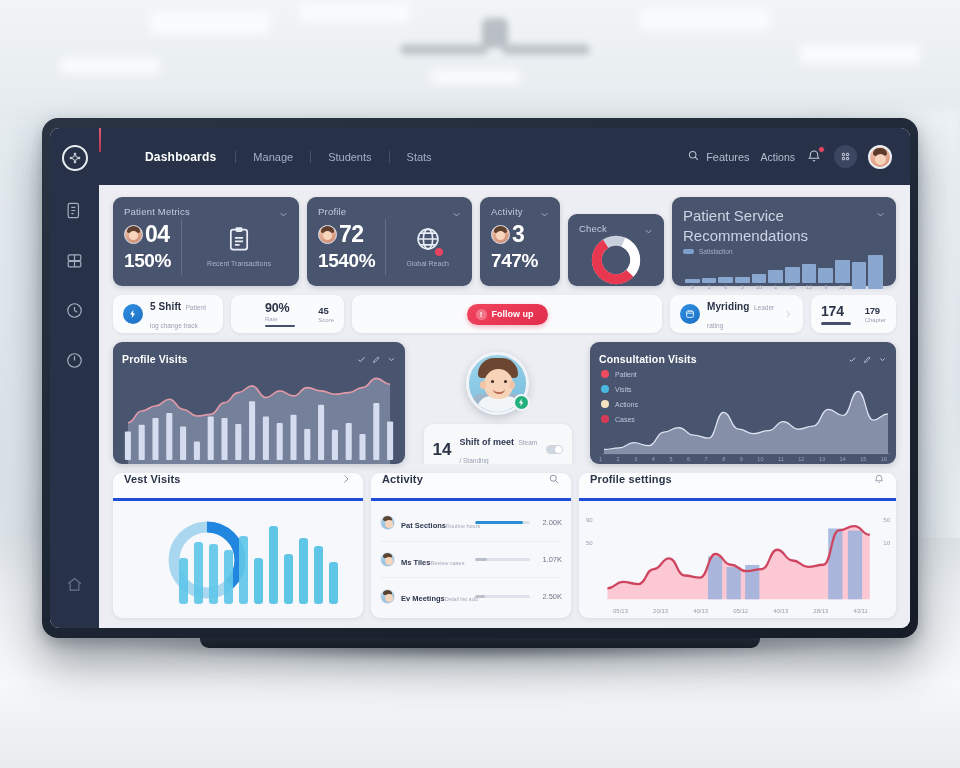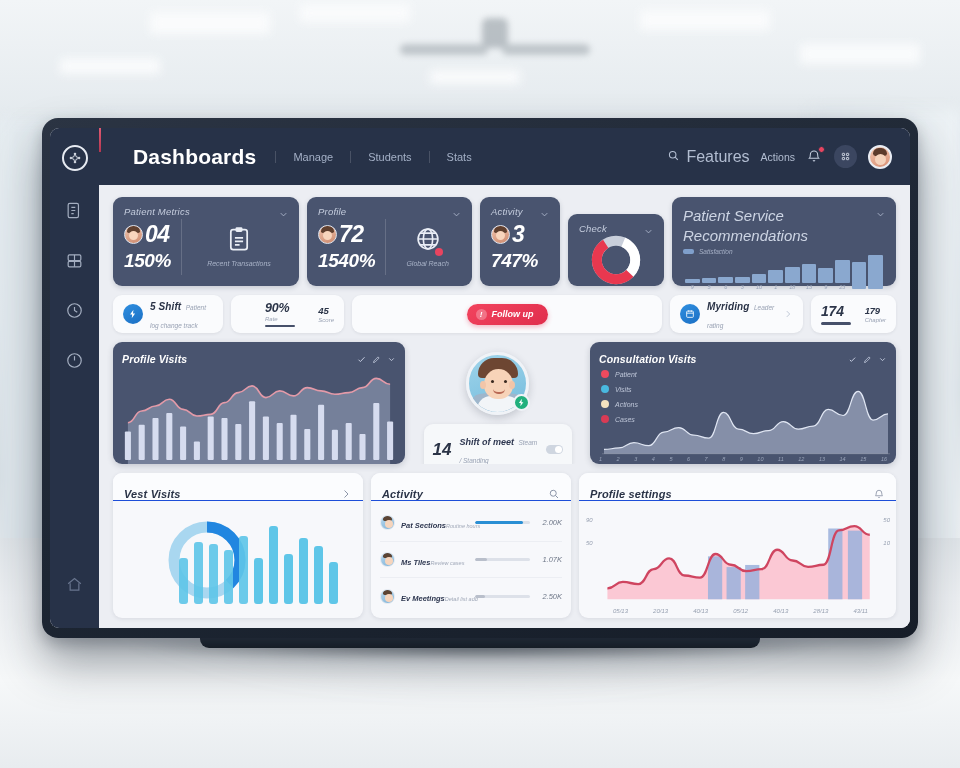--- a/index.html
+++ b/index.html
@@ -110,31 +110,32 @@
     background: #273248;
     display: flex; align-items: center;
     padding: 0 18px 0 34px;
     position: relative;
   }
   .topbar::before {
     content: ""; position: absolute; left: 0; top: 0; width: 2px; height: 24px;
     background: linear-gradient(180deg,#e05a72,#b23650);
   }
   .brand {
-    color: #fff; font-size: 21px; font-weight: bold; letter-spacing: .2px;
+    color: #fff; font-size: 12px; font-weight: bold; letter-spacing: .2px;
     padding-right: 19px;
+    margin-left: 12px;
   }
   .nav { display: flex; align-items: center; }
   .nav-item {
     color: #a4b0c6; font-size: 11px; padding: 0 17px;
     border-left: 1px solid rgba(255,255,255,.16);
     white-space: nowrap;
   }
   .top-right { margin-left: auto; display: flex; align-items: center; gap: 11px; }
-  .tr-search { display: flex; align-items: center; gap: 6px; color: #b2bdd1; font-size: 16px; }
+  .tr-search { display: flex; align-items: center; gap: 6px; color: #b2bdd1; font-size: 11px; }
   .tr-search svg { width: 13px; height: 13px; }
   .tr-link { color: #b2bdd1; font-size: 10.5px; }
   .tr-bell { position: relative; color: #c3cddd; width: 17px; height: 17px; }
   .tr-bell svg { width: 16px; height: 16px; }
   .tr-bell .dot {
     position: absolute; right: -2px; top: -2px; width: 7px; height: 7px;
     border-radius: 50%; background: #e8445f; border: 1px solid #273248;
   }
   .tr-btn {
     width: 23px; height: 23px; border-radius: 50%;
@@ -146,21 +147,21 @@
     width: 24px; height: 24px; border-radius: 50%;
     background: linear-gradient(160deg,#f3c9b4,#d98f73);
     border: 2px solid #e9edf4; position: relative; overflow: hidden;
   }
   .tr-avatar .hair { position: absolute; left: 3px; top: 1px; right: 3px; height: 8px; background: #5d3b2c; border-radius: 7px 7px 3px 3px; }
   .tr-avatar .face { position: absolute; left: 5px; top: 7px; width: 11px; height: 11px; background: #f6d3bc; border-radius: 50%; }
 
   
   .content {
     flex: 1 1 auto; background: #eceef3; padding: 12px 14px 10px 14px;
-    display: flex; flex-direction: column; gap: 9px; min-height: 0; font-style: italic;
+    display: flex; flex-direction: column; gap: 9px; min-height: 0;
   }
 
   
   .row1 { display: flex; gap: 8px; height: 89px; flex: 0 0 89px; }
   .scard {
     background: #49546f; border-radius: 9px; padding: 9px 11px;
     color: #fff; position: relative; display: flex; flex-direction: column;
     box-shadow: 0 2px 5px rgba(40,50,70,.18);
   }
   .scard .ttl { font-size: 9.5px; color: #c4ccdd; letter-spacing: .2px; }
@@ -313,22 +314,22 @@
   .xaxis span { font-size: 5.5px; color: #9aa5ba; }
 
   
   .row4 { display: flex; gap: 8px; flex: 1 1 auto; min-height: 0; }
   .lightcard {
     background: #f7f8fb; border-radius: 9px; overflow: hidden;
     display: flex; flex-direction: column;
     box-shadow: 0 1px 4px rgba(40,50,70,.1);
   }
   .lc-hd {
-    height: 28px; flex: 0 0 28px; display: flex; align-items: flex-end;
-    padding: 0 11px; border-bottom: 1px solid #1d4ed8; background: #fbfcfe;
+    height: 28px; flex: 0 0 28px; display: flex; align-items: flex-start;
+    padding: 0 11px; border-bottom: 3px solid #1d4ed8; background: #fbfcfe;
   }
   .lc-hd .t { font-size: 11px; font-weight: bold; color: #2a3347; letter-spacing: .15px; }
   .lc-hd .act { margin-left: auto; color: #8c95a8; display: flex; align-items: center; }
   .lc-hd .act svg { width: 12px; height: 12px; }
   .lc-body { flex: 1 1 auto; position: relative; min-height: 0; }
 
   .p-vest { flex: 0 0 250px; }
   .p-act { flex: 0 0 200px; }
   .p-prof { flex: 1 1 auto; }
 

